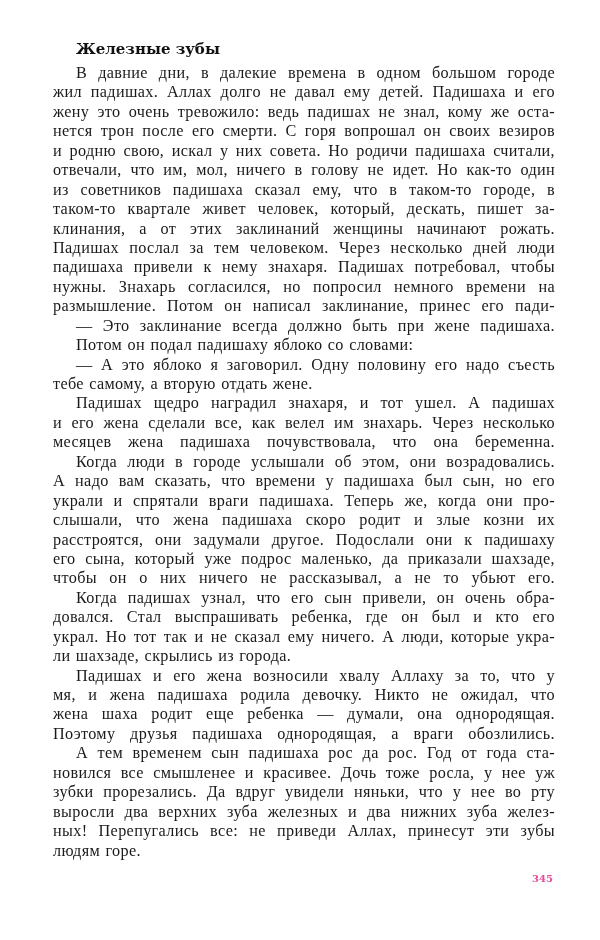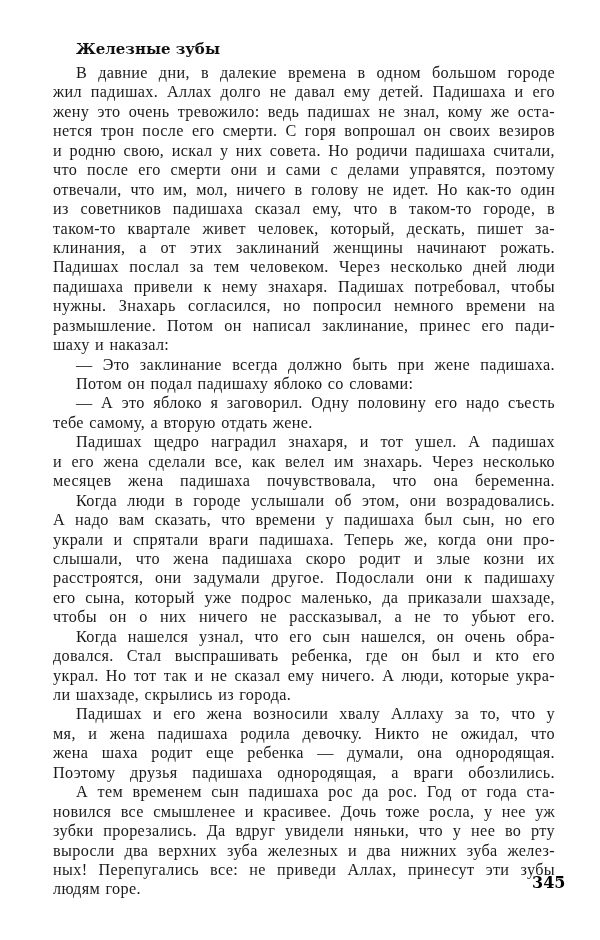--- a/index.html
+++ b/index.html
@@ -51,60 +51,58 @@
     }
     .line.indent {
       padding-left: 23px;
     }
     .page-number {
       position: absolute;
       left: 532px;
       top: 873px;
       font-family: "DejaVu Serif", "Liberation Serif", serif;
       font-weight: bold;
-      font-size: 16px;
-      color: #000000;
+      font-size: 10px;
+      color: #ec4899;
     }
   </style>
 </head>
 <body>
 
 <div class="page">
   <h1 class="title">Железные зубы</h1>
   <div class="para" id="story-body">
       <span class="line indent">В давние дни, в далекие времена в одном большом городе</span>
       <span class="line">жил падишах. Аллах долго не давал ему детей. Падишаха и его</span>
       <span class="line">жену это очень тревожило: ведь падишах не знал, кому же оста-</span>
       <span class="line">нется трон после его смерти. С горя вопрошал он своих везиров</span>
       <span class="line">и родню свою, искал у них совета. Но родичи падишаха считали,</span>
-      <span class="line">что после его смерти они и сами с делами управятся, поэтому</span>
       <span class="line">отвечали, что им, мол, ничего в голову не идет. Но как-то один</span>
       <span class="line">из советников падишаха сказал ему, что в таком-то городе, в</span>
       <span class="line">таком-то квартале живет человек, который, дескать, пишет за-</span>
       <span class="line">клинания, а от этих заклинаний женщины начинают рожать.</span>
       <span class="line">Падишах послал за тем человеком. Через несколько дней люди</span>
       <span class="line">падишаха привели к нему знахаря. Падишах потребовал, чтобы</span>
       <span class="line">нужны. Знахарь согласился, но попросил немного времени на</span>
       <span class="line">размышление. Потом он написал заклинание, принес его пади-</span>
-      <span class="line last">шаху и наказал:</span>
       <span class="line indent">— Это заклинание всегда должно быть при жене падишаха.</span>
       <span class="line indent last">Потом он подал падишаху яблоко со словами:</span>
       <span class="line indent">— А это яблоко я заговорил. Одну половину его надо съесть</span>
       <span class="line last">тебе самому, а вторую отдать жене.</span>
       <span class="line indent">Падишах щедро наградил знахаря, и тот ушел. А падишах</span>
       <span class="line">и его жена сделали все, как велел им знахарь. Через несколько</span>
       <span class="line">месяцев жена падишаха почувствовала, что она беременна.</span>
       <span class="line indent">Когда люди в городе услышали об этом, они возрадовались.</span>
       <span class="line">А надо вам сказать, что времени у падишаха был сын, но его</span>
       <span class="line">украли и спрятали враги падишаха. Теперь же, когда они про-</span>
       <span class="line">слышали, что жена падишаха скоро родит и злые козни их</span>
       <span class="line">расстроятся, они задумали другое. Подослали они к падишаху</span>
       <span class="line">его сына, который уже подрос маленько, да приказали шахзаде,</span>
       <span class="line">чтобы он о них ничего не рассказывал, а не то убьют его.</span>
-      <span class="line indent">Когда нашелся узнал, что его сын нашелся, он очень обра-</span>
+      <span class="line indent">Когда падишах узнал, что его сын привели, он очень обра-</span>
       <span class="line">довался. Стал выспрашивать ребенка, где он был и кто его</span>
       <span class="line">украл. Но тот так и не сказал ему ничего. А люди, которые укра-</span>
       <span class="line last">ли шахзаде, скрылись из города.</span>
       <span class="line indent">Падишах и его жена возносили хвалу Аллаху за то, что у</span>
       <span class="line">мя, и жена падишаха родила девочку. Никто не ожидал, что</span>
       <span class="line">жена шаха родит еще ребенка — думали, она однородящая.</span>
       <span class="line">Поэтому друзья падишаха однородящая, а враги обозлились.</span>
       <span class="line indent">А тем временем сын падишаха рос да рос. Год от года ста-</span>
       <span class="line">новился все смышленее и красивее. Дочь тоже росла, у нее уж</span>
       <span class="line">зубки прорезались. Да вдруг увидели няньки, что у нее во рту</span>

